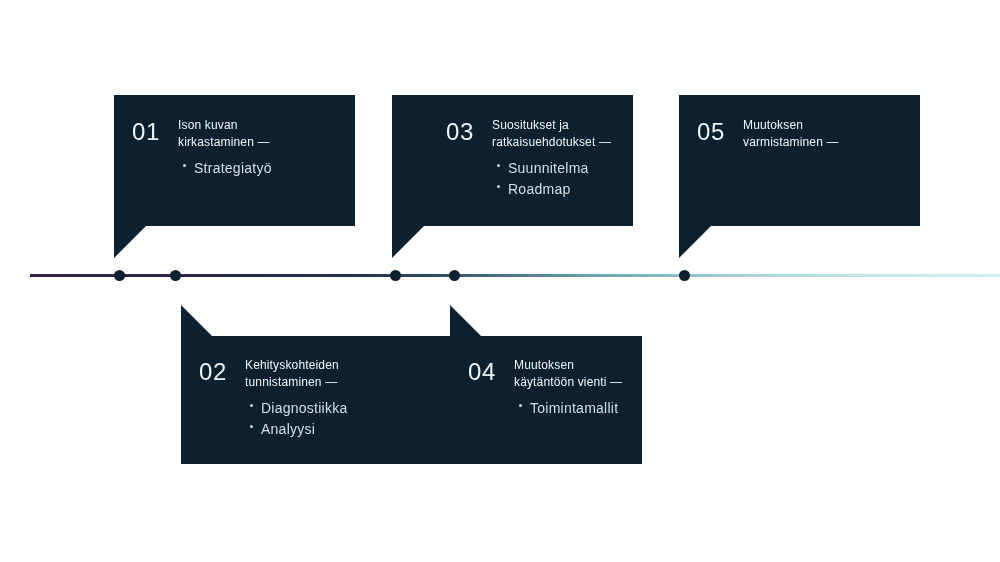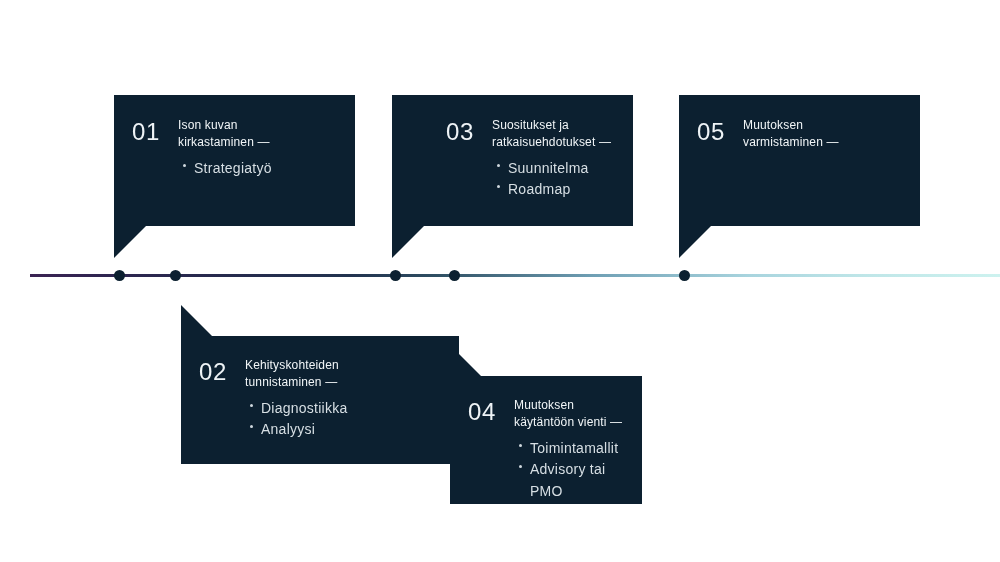--- a/index.html
+++ b/index.html
@@ -123,21 +123,21 @@
   
   #card-1 { left: 114px; top: 95px;  width: 241px; height: 131px; }
   #card-3 { left: 392px; top: 95px;  width: 241px; height: 131px; padding-left: 36px; }
   #card-5 { left: 679px; top: 95px;  width: 241px; height: 131px; }
   #card-1 .card-inner,
   #card-3 .card-inner,
   #card-5 .card-inner { padding: 22px 16px 0 18px; }
 
   
   #card-2 { left: 181px; top: 336px; width: 278px; height: 128px; }
-  #card-4 { left: 450px; top: 336px; width: 192px; height: 128px; margin-top: 40px; }
+  #card-4 { left: 450px; top: 336px; width: 192px; height: 128px; }
   #card-2 .card-inner,
   #card-4 .card-inner { padding: 21px 16px 0 18px; }
 
   
   #card-1 .tail, #card-3 .tail, #card-5 .tail { left: 0px; top: 131px; }
   
   #card-2 .tail, #card-4 .tail { left: 0px; top: -31px; }
 
   
   #card-1 .card-number, #card-3 .card-number, #card-5 .card-number { width: 46px; }
@@ -231,22 +231,18 @@
     <div class="card-inner">
       <div class="card-number">04</div>
       <div class="card-body">
         <div class="card-title">Muutoksen
 käytäntöön vienti —</div>
         <ul class="card-list">
           <li>
             <span class="bullet-dot"></span>
             <span>Toimintamallit</span>
           </li>
-          <li>
-            <span class="bullet-dot"></span>
-            <span>Advisory tai PMO</span>
-          </li>
         </ul>
       </div>
     </div>
   </div>
 
 </div>
 
 </body></html>

